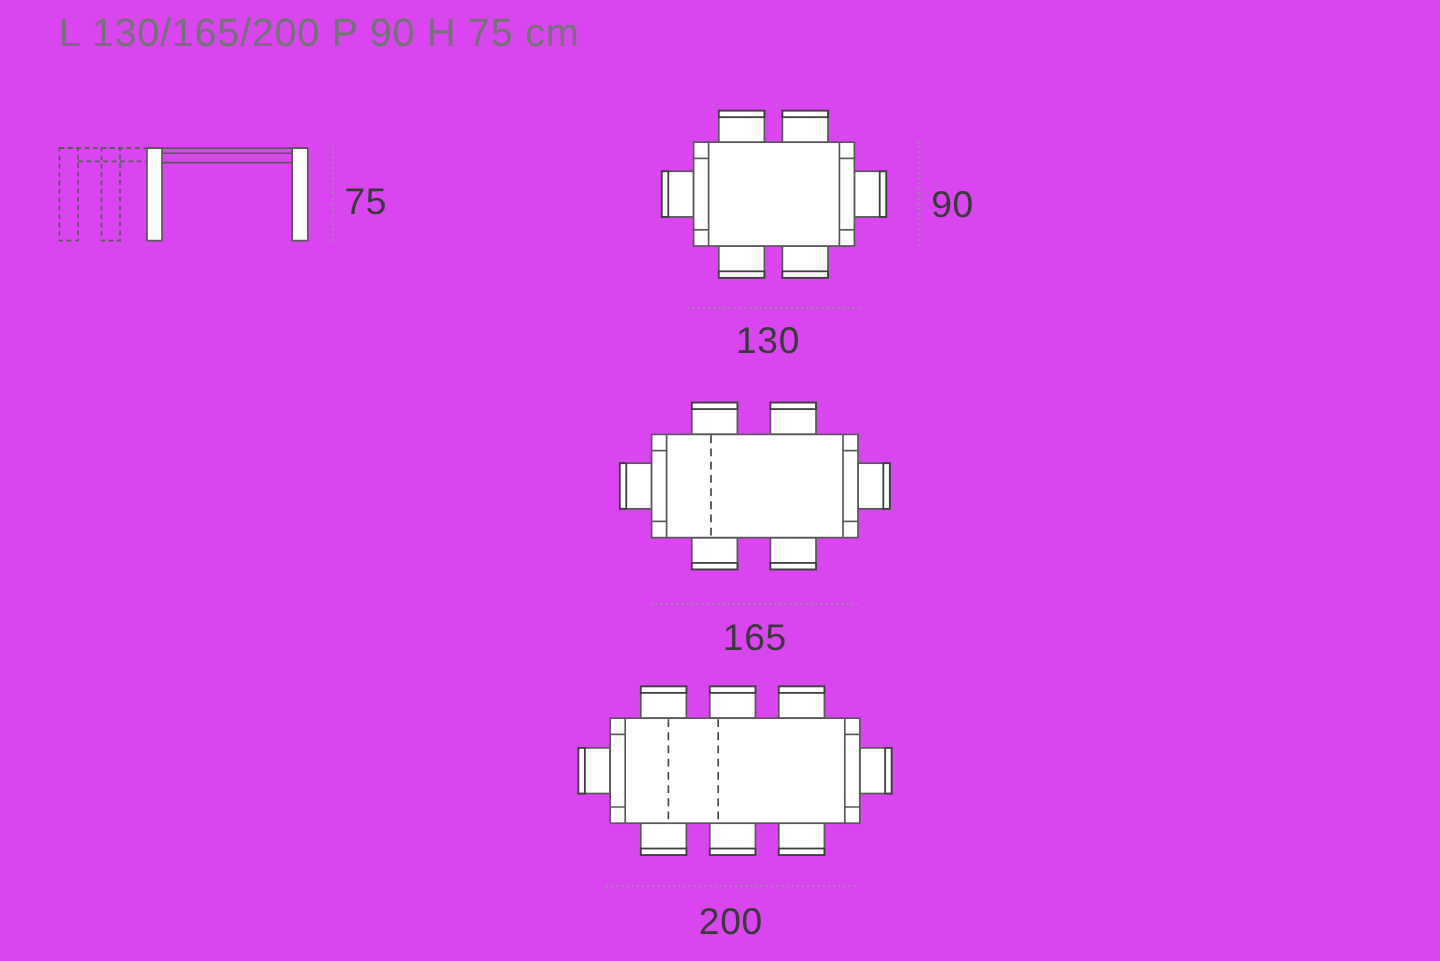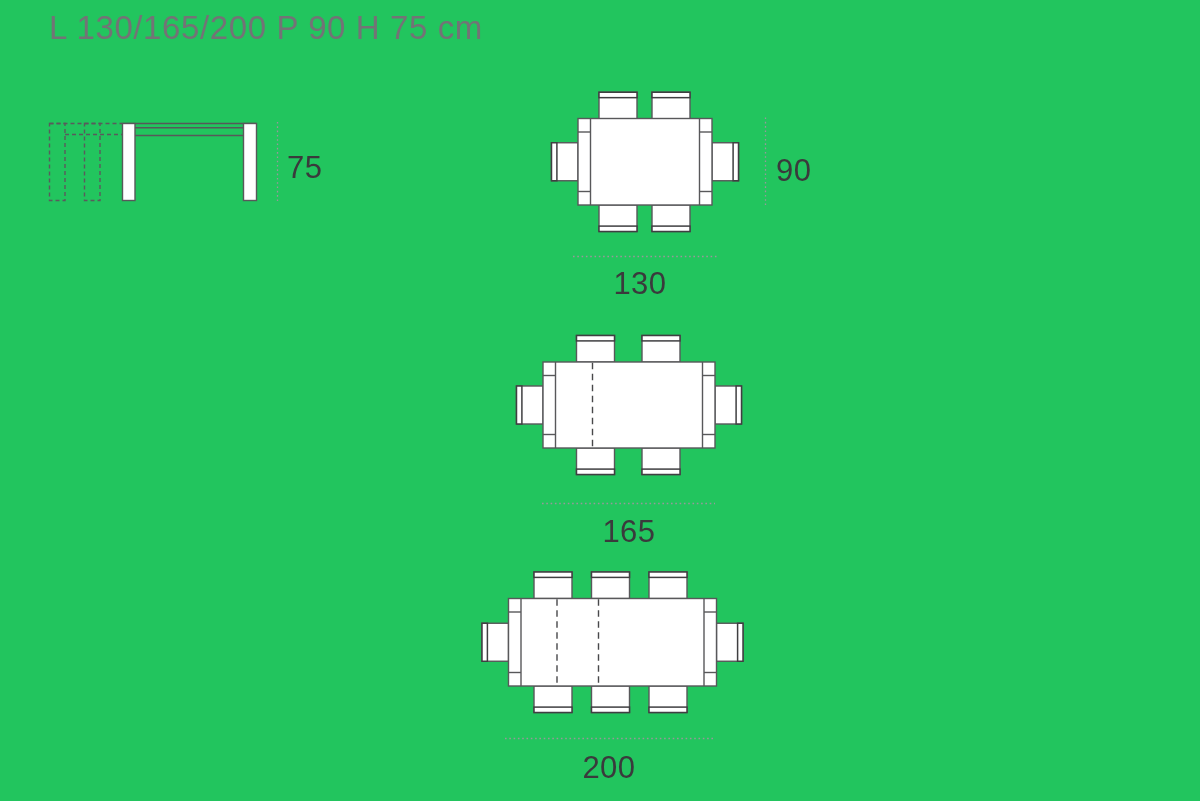--- a/index.html
+++ b/index.html
@@ -1,16 +1,16 @@
 <!DOCTYPE html>
 <html><head>
 <meta charset="utf-8">
 <style>
   html,body{margin:0;padding:0;background:#ffffff;}
-  .canvas{position:relative;width:1200px;height:801px;background:#22c55e;overflow:hidden;}
+  .canvas{position:relative;width:1200px;height:801px;background:#d946ef;overflow:hidden;}
   svg{position:absolute;left:0;top:0;}
   text{font-family:"Liberation Sans",sans-serif;}
   .title-text{font-size:33px;fill:#737376;letter-spacing:0.6px;font-weight:400;}
   .dim-label{font-size:31px;fill:#3a3a3c;letter-spacing:0.5px;}
   .ln{stroke:#58585a;stroke-width:1.4;fill:none;}
   .wfill{fill:#ffffff;stroke:#58585a;stroke-width:1.4;}
   .back{fill:#ffffff;stroke:#3f3f41;stroke-width:1.5;}
   .dash{stroke:#5a5a5c;stroke-width:1.4;fill:none;stroke-dasharray:4 3;}
   .split{stroke:#48484a;stroke-width:1.4;fill:none;stroke-dasharray:6.5 4.5;}
   .dot{stroke:#98989a;stroke-width:1.3;fill:none;stroke-dasharray:1.6 2.7;stroke-linecap:butt;}

